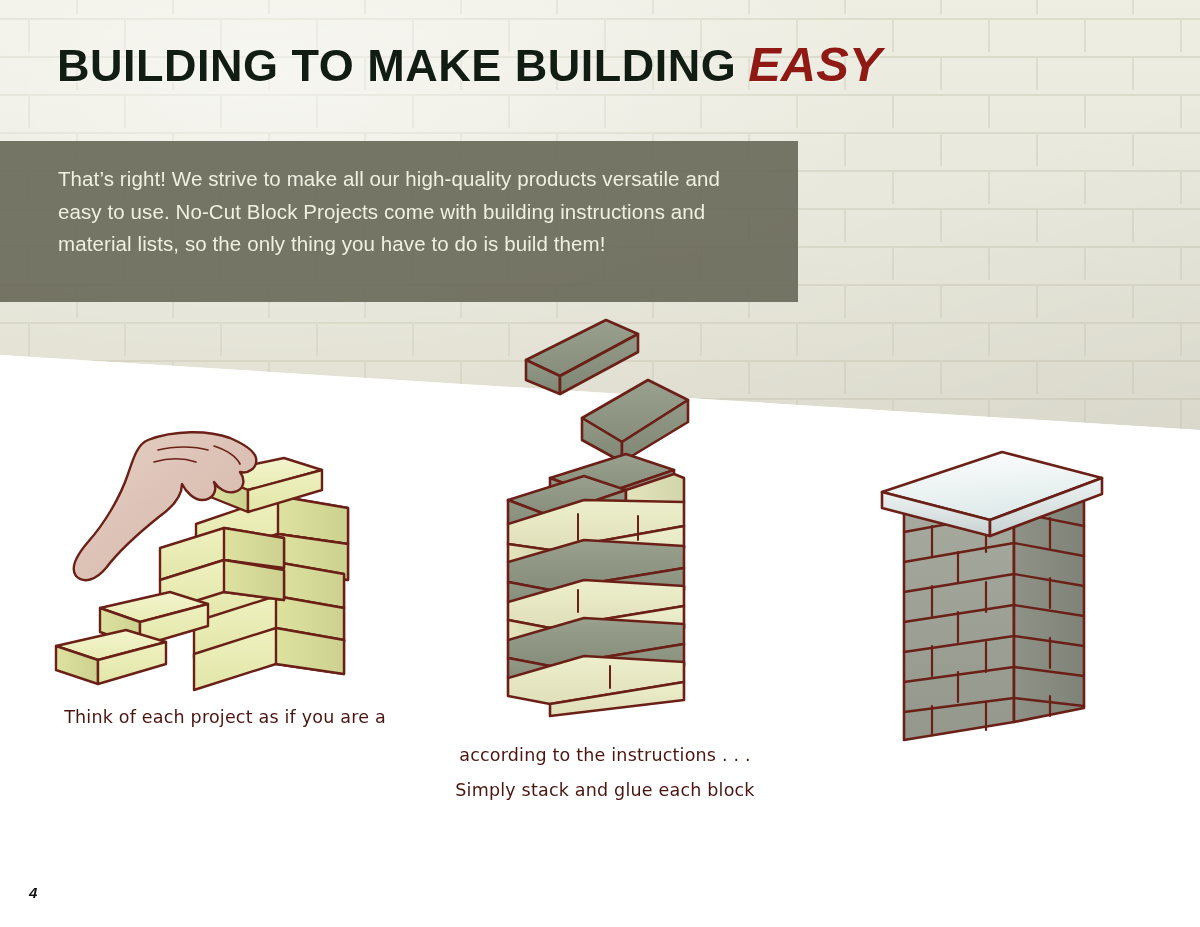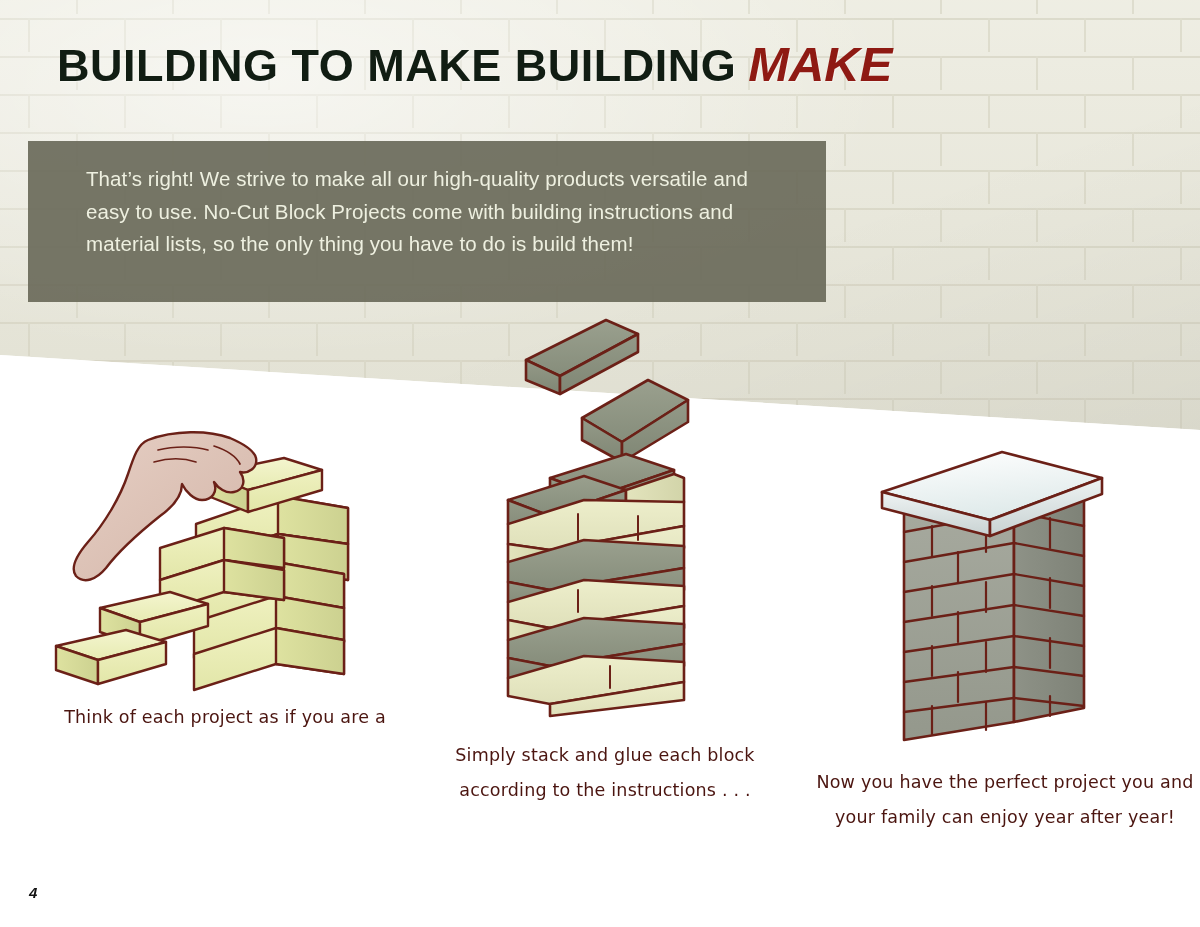--- a/index.html
+++ b/index.html
@@ -41,21 +41,20 @@
   }
   .heading .hl-easy{
     color:#8e1a13;font-style:italic;font-weight:bold;font-size:49px;
     letter-spacing:0px;margin-left:12px;
   }
 
   
   .band{
     position:absolute;left:0;top:141px;width:798px;height:161px;
     background:rgba(106,106,90,.92);
-    margin-left:28px;
   }
   .band-text{
     position:absolute;left:58px;top:22px;width:700px;
     color:#eef0e0;font-size:20.5px;line-height:32.5px;
     letter-spacing:.1px;
   }
 
   
   .floor{position:absolute;left:0;top:330px;width:1200px;height:597px;background:#ffffff;
     -webkit-clip-path:polygon(0 25px,1200px 100px,1200px 597px,0 597px);
@@ -252,21 +251,21 @@
         <div class="bseg" style="left:1104px;top:418px"></div>
         <div class="bseg" style="left:1200px;top:418px"></div>
       </div>
     <div class="wallsheen"></div>
     <div class="walledge"></div>
   </div>
 
   <div class="floor"></div>
 
   <div class="heading">
-    <span>BUILDING TO MAKE BUILDING</span><span class="hl-easy">MAKE</span>
+    <span>BUILDING TO MAKE BUILDING</span><span class="hl-easy">EASY</span>
   </div>
 
   <div class="band">
     <div class="band-text">That’s right! We strive to make  all our high-quality products versatile and easy to use. No-Cut Block Projects come with building instructions and material lists, so the only thing you have to do is build them!</div>
   </div>
 
   <svg class="art" id="art-hand" viewBox="0 0 350 275">
     <defs>
       <linearGradient id="wood" x1="0" y1="0" x2="0" y2="1">
         <stop offset="0" stop-color="#eff1c0"></stop>
@@ -512,23 +511,19 @@
       <path d="M20 52 L140 12 L240 38 L128 80 Z" fill="url(#capTop)"></path>
       <path d="M20 52 L128 80 L128 96 L20 68 Z" fill="url(#capEdge)"></path>
       <path d="M128 80 L240 38 L240 54 L128 96 Z" fill="url(#capEdge)"></path>
     </g>
   </svg>
 
   <div class="caption" id="cap1">
     <div>Think of each project as if you are a</div>
   </div>
   <div class="caption" id="cap2">
+    <div>according to the instructions . . .</div>
     <div>Simply stack and glue each block</div>
-    <div>according to the instructions . . .</div>
   </div>
-  <div class="caption" id="cap3">
-    <div>Now you have the perfect project you and</div>
-    <div>your family can enjoy year after year!</div>
-  </div>
 
   <div class="pageno">4</div>
 
 </div>
 
 </body></html>

